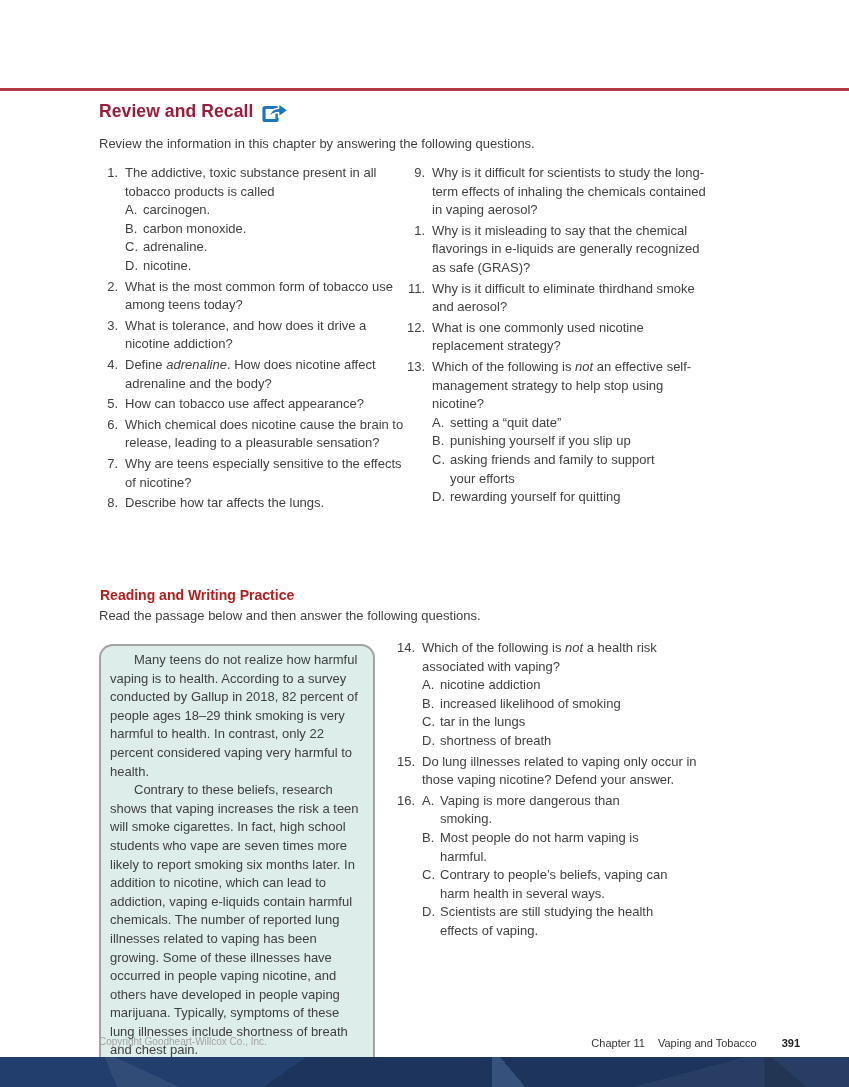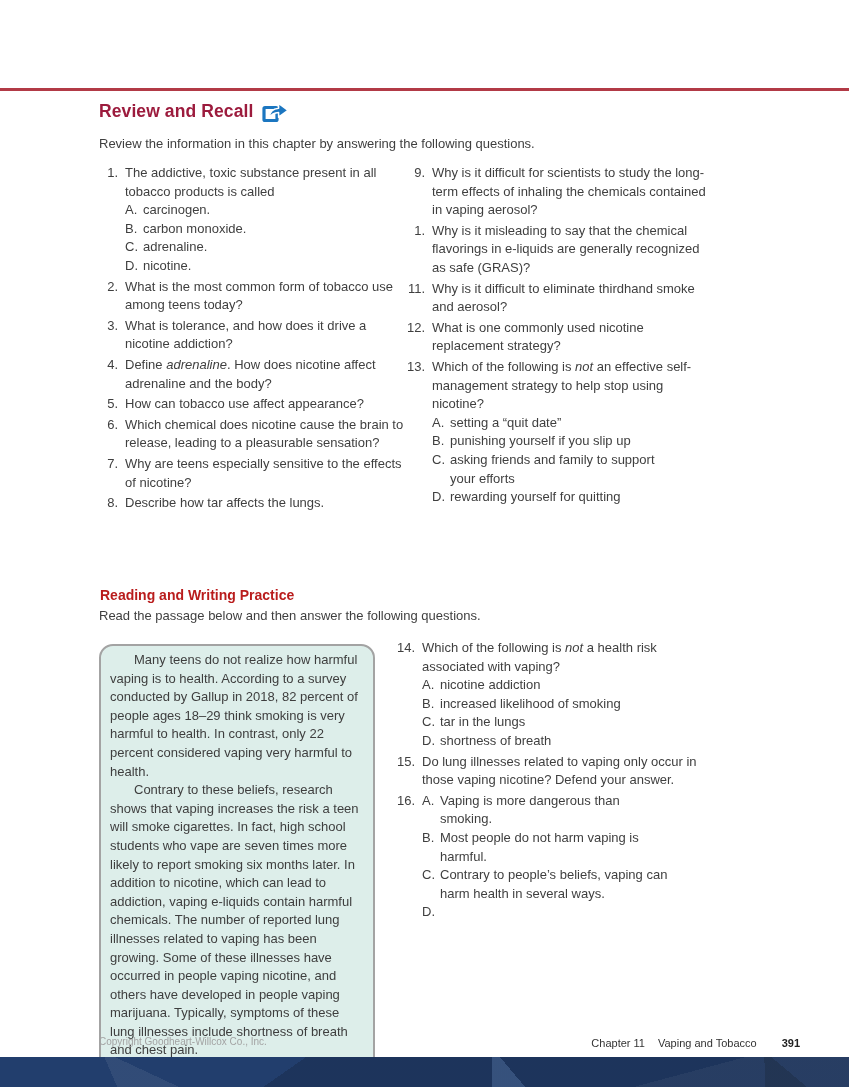--- a/index.html
+++ b/index.html
@@ -289,20 +289,21 @@
           <div class="choice">
             <span class="c-letter">B.</span>
             <span class="c-text">Most people do not harm vaping is harmful.</span>
           </div>
           <div class="choice">
             <span class="c-letter">C.</span>
             <span class="c-text">Contrary to people’s beliefs, vaping can harm health in several ways.</span>
           </div>
           <div class="choice">
             <span class="c-letter">D.</span>
+            <span class="c-text">Scientists are still studying the health effects of vaping.</span>
           </div>
         </div>
       </div>
     </div>
 
   <div class="footer-left">Copyright Goodheart-Willcox Co., Inc.</div>
   <div class="footer-right">
     <span>Chapter 11</span><span class="chap-title">Vaping and Tobacco</span><span class="page-num">391</span>
   </div>
 

